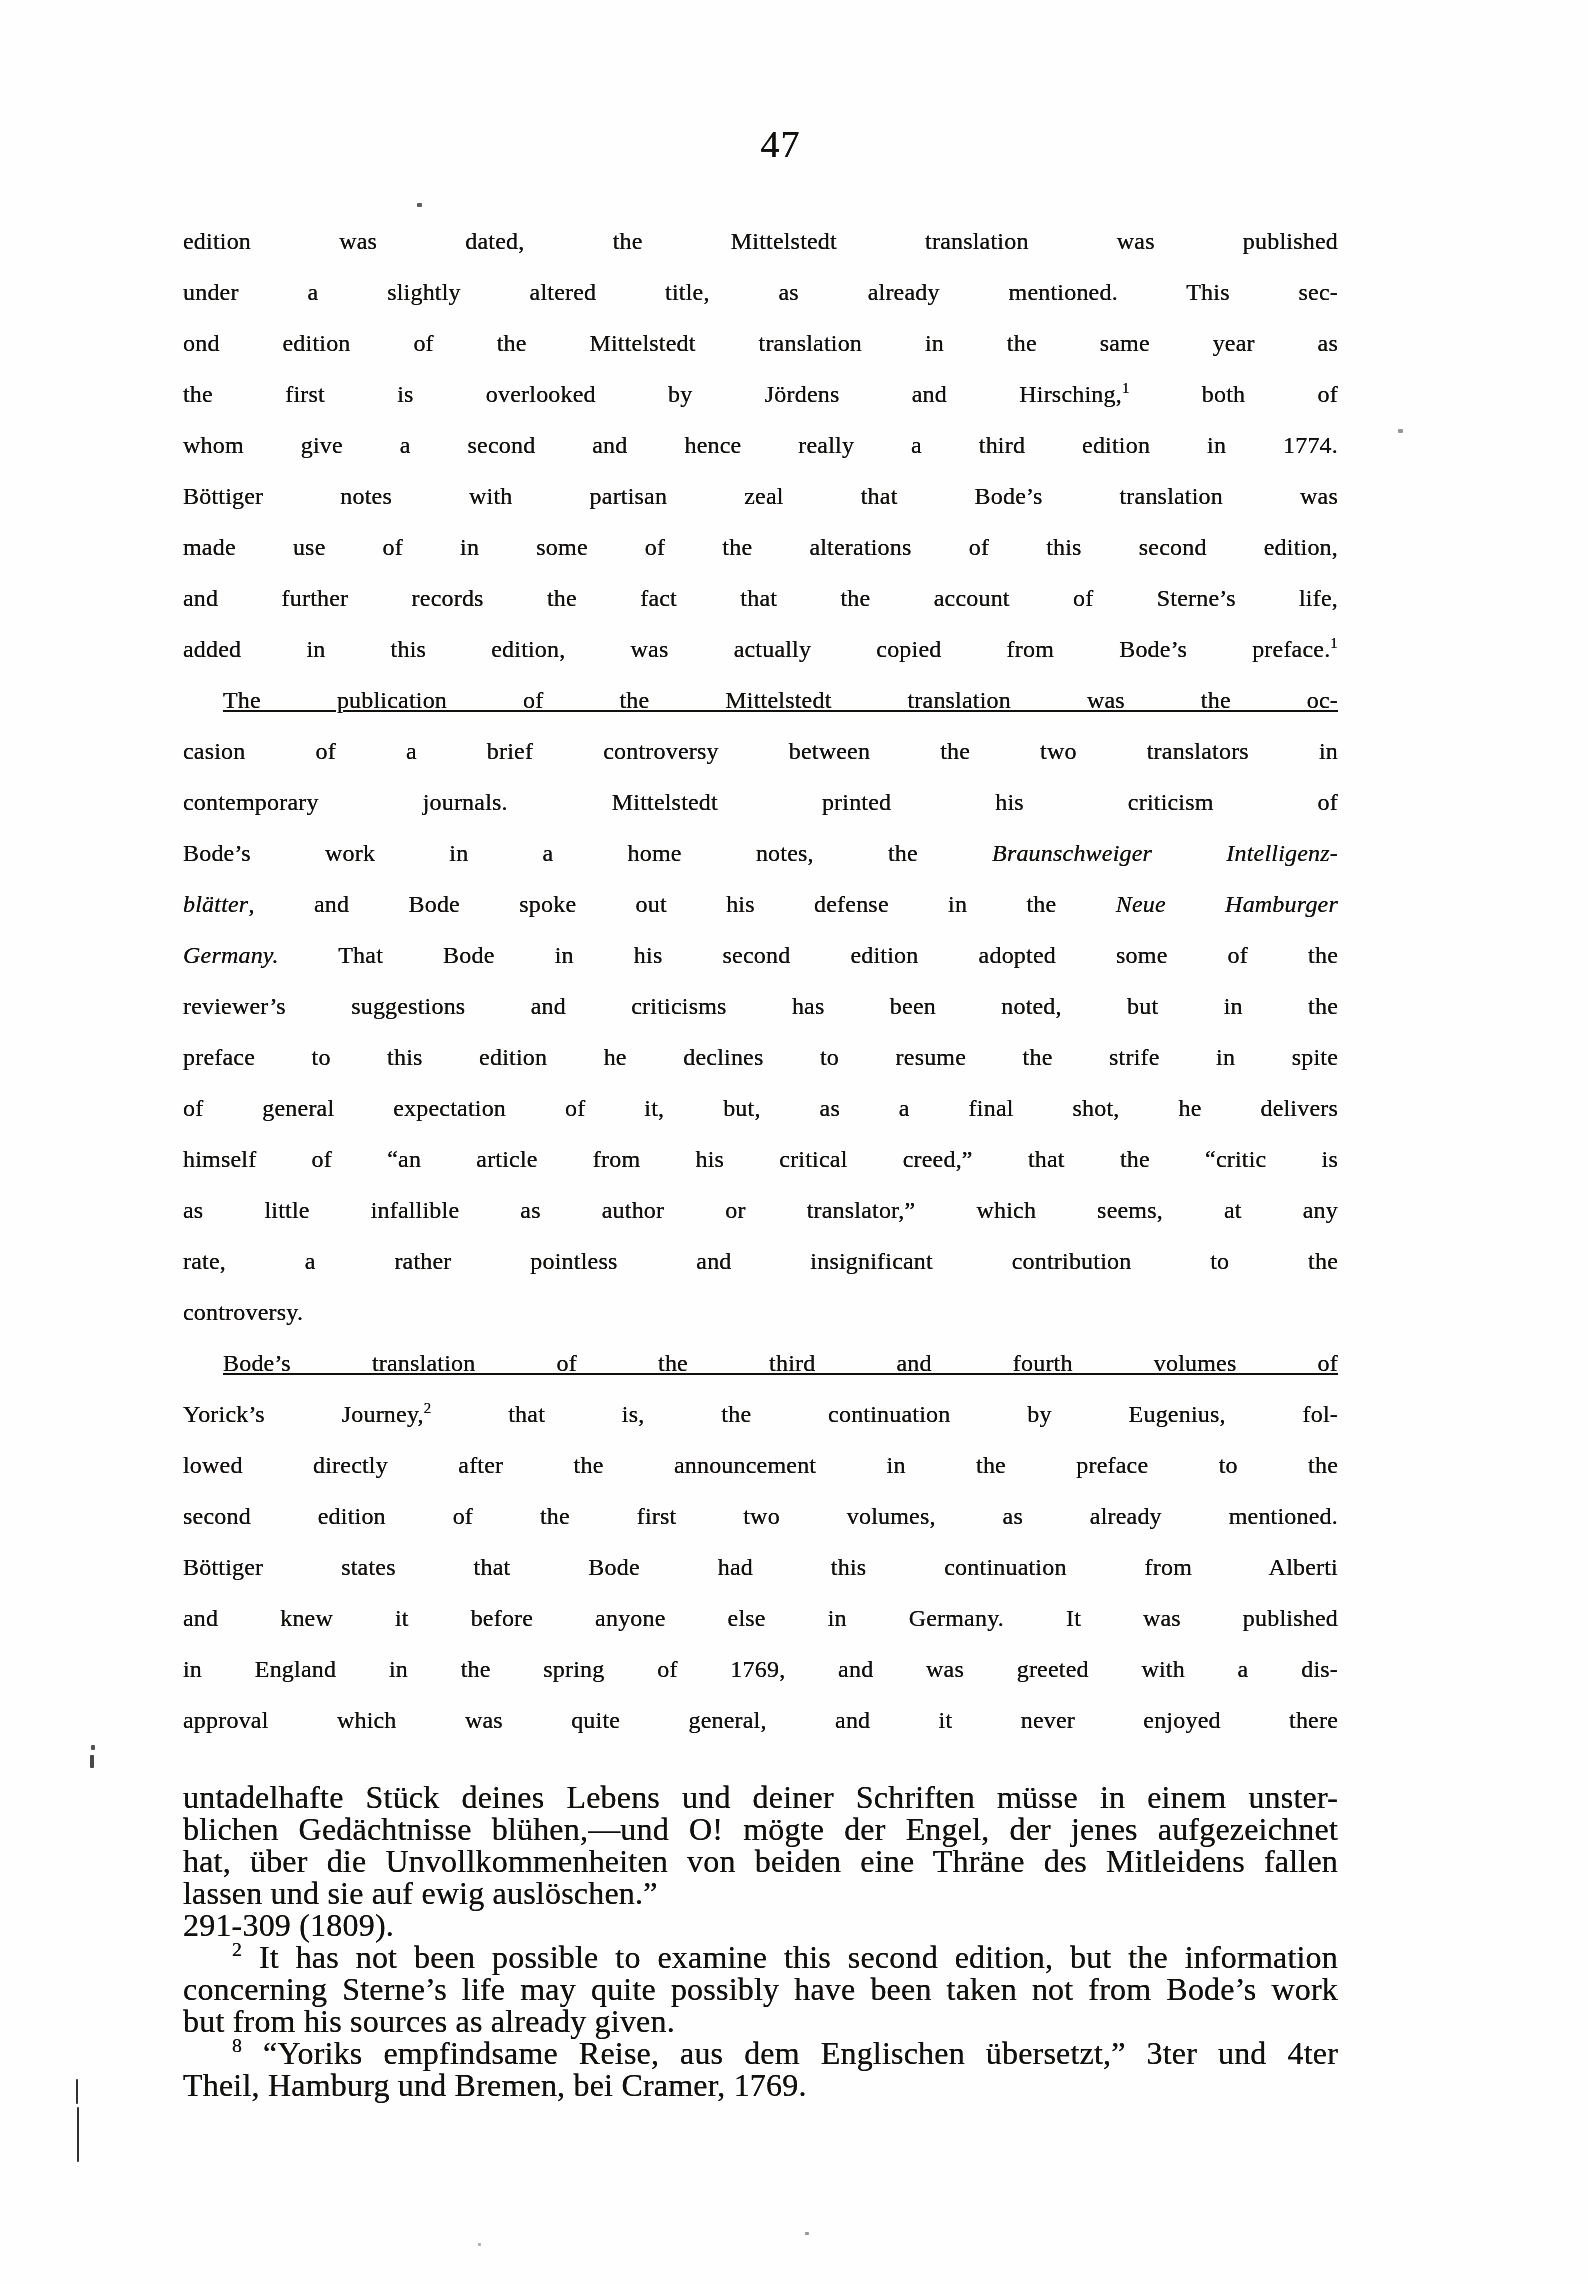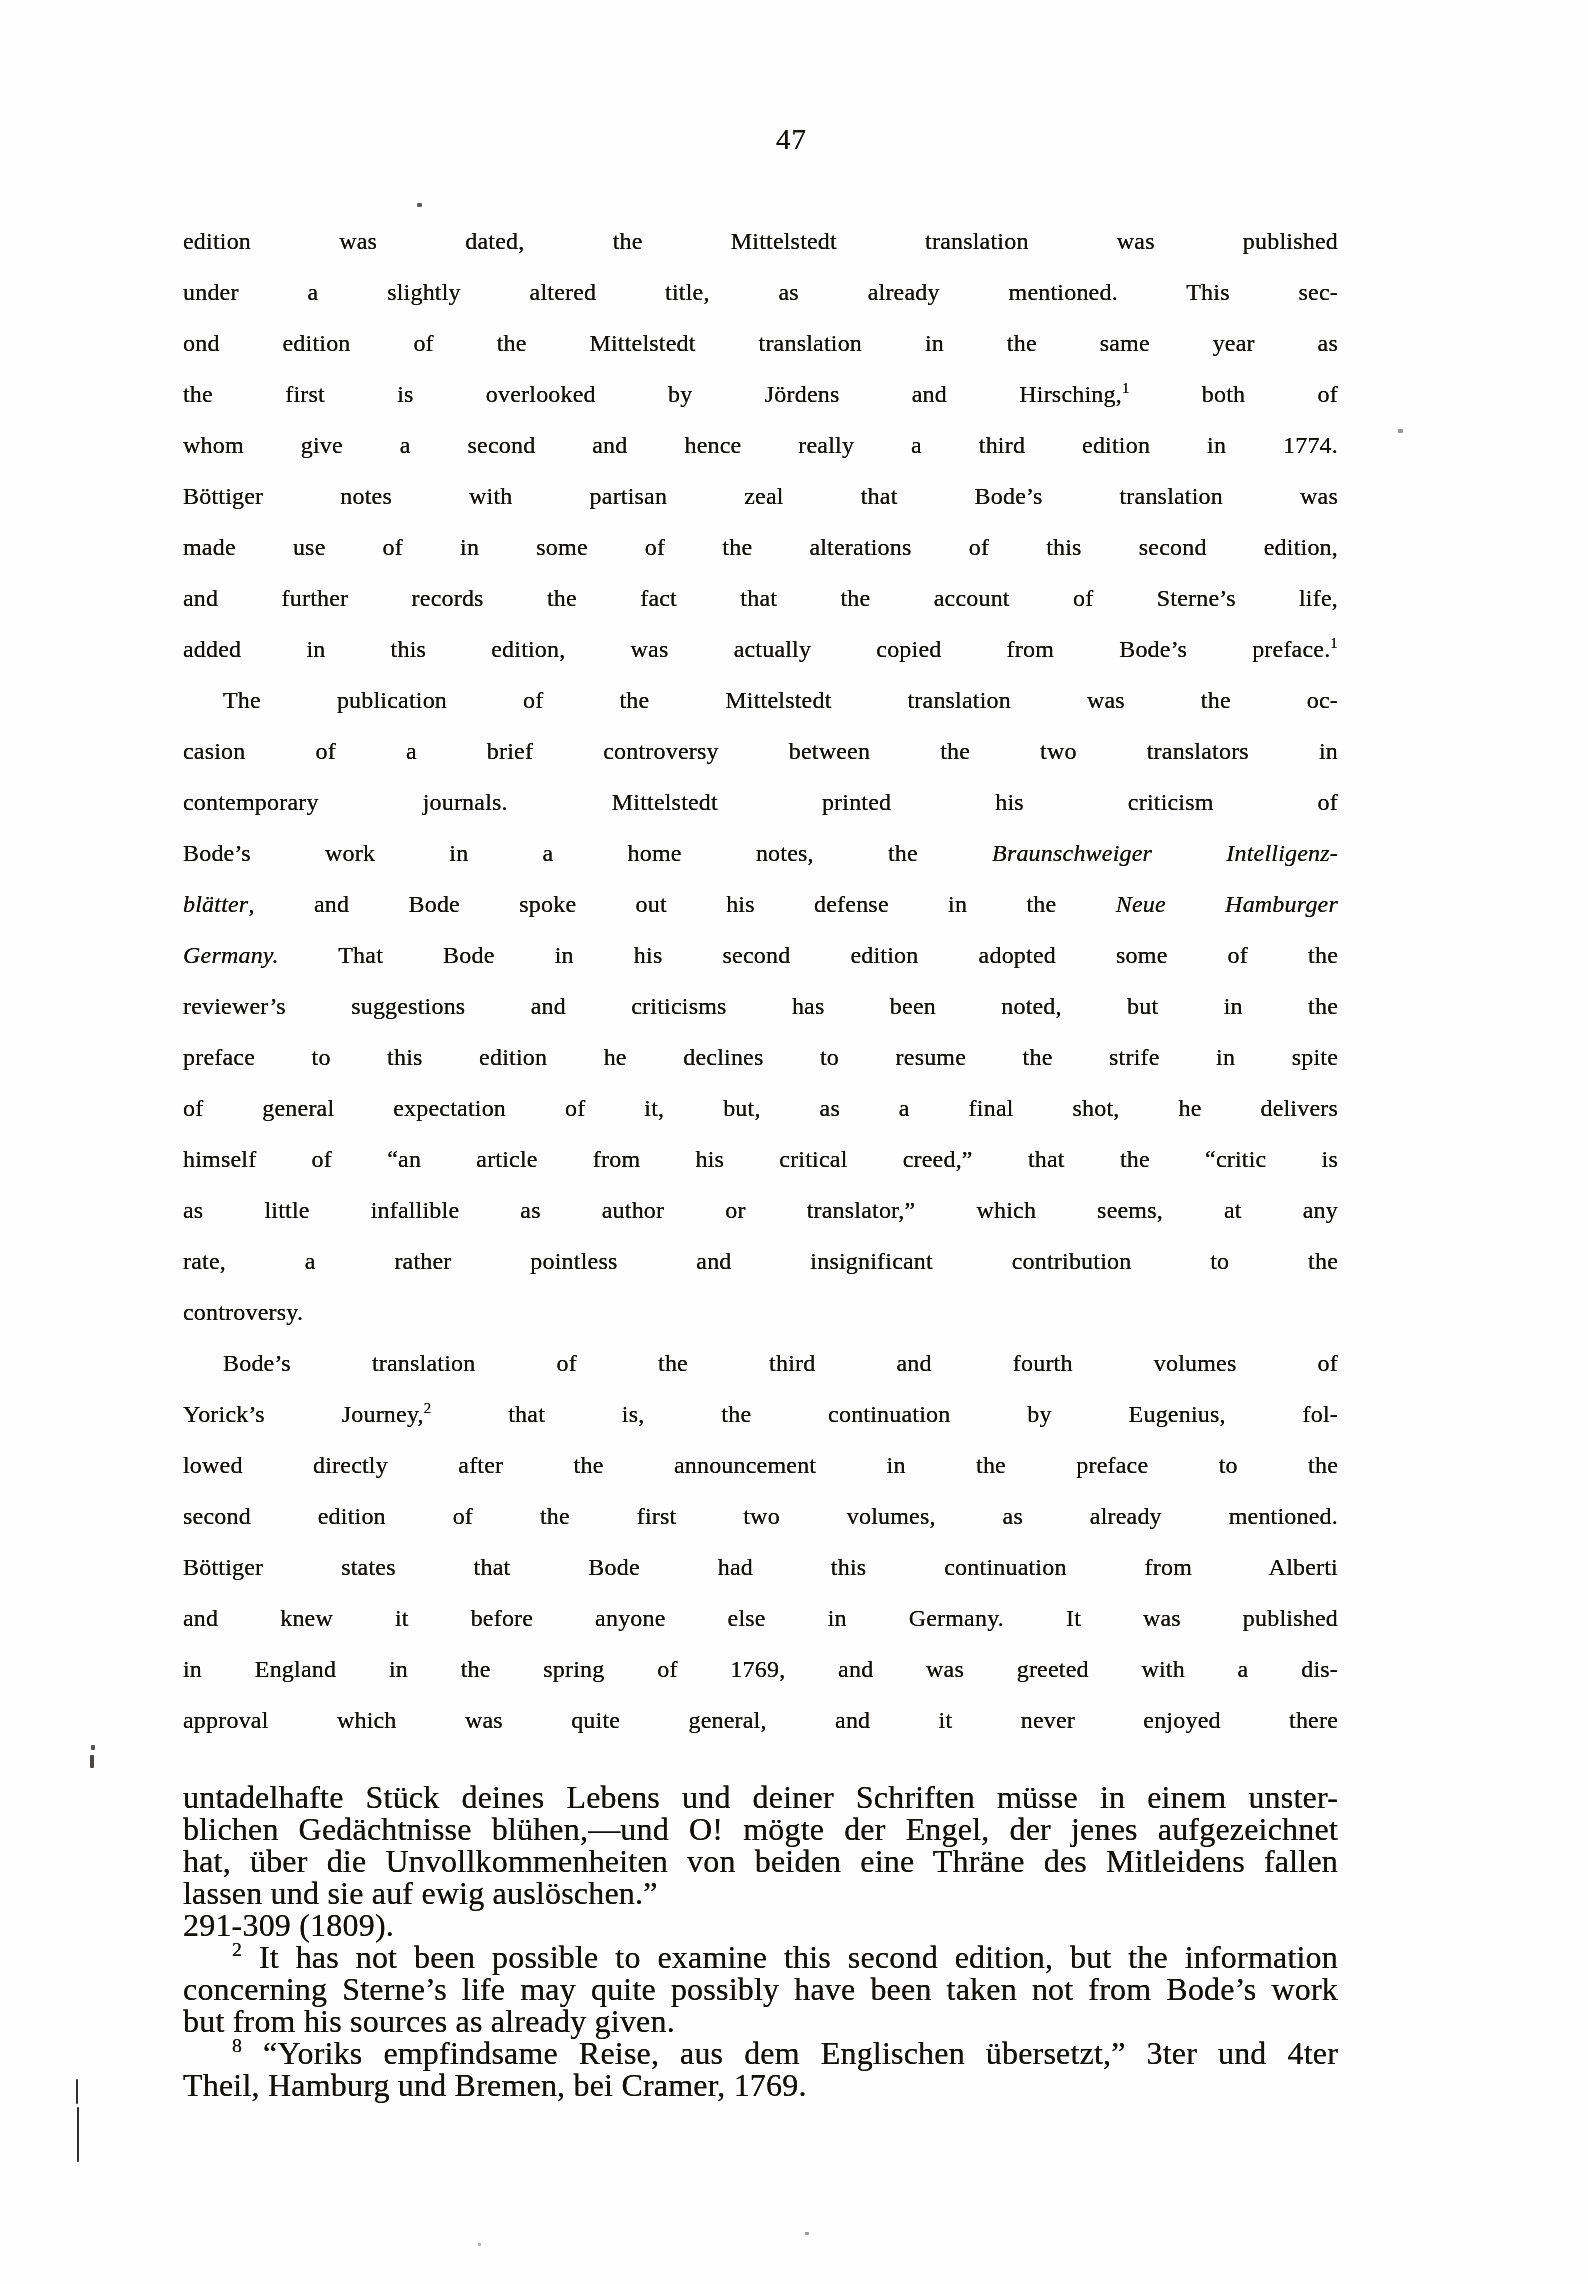--- a/index.html
+++ b/index.html
@@ -7,43 +7,42 @@
     position:relative;
     width:1589px;height:2285px;
     background:#fefefe;
     color:#12100d;
     font-family:"Liberation Serif","DejaVu Serif",serif;
     overflow:hidden;
   }
   .page-number{
     position:absolute;top:125px;left:0;width:1561px;
     text-align:center;
-    font-size:29px;line-height:1;
+    font-size:38px;line-height:1;
     letter-spacing:0.9px;
     text-shadow:0 0 0.5px currentColor;
-    margin-left:11px;
   }
   .body-text{
     position:absolute;left:183px;top:216px;width:1155px;
     font-size:24px;line-height:51px;
     letter-spacing:0.2px;
     text-shadow:0 0 0.5px currentColor;
   }
   .footnotes{
     position:absolute;left:183px;top:1781px;width:1155px;
     font-size:32px;line-height:32px;
     letter-spacing:0.2px;
     text-shadow:0 0 0.4px currentColor;
   }
   .line{
     text-align:justify;
     text-align-last:justify;
   }
   .line.no-j{text-align-last:left;}
-  .body-text .line.indent{text-indent:40px;}
+  .body-text .line.indent{text-indent:40px;text-decoration:underline;}
   .footnotes .line.indent{text-indent:49px;}
   sup{font-size:0.62em;line-height:0;vertical-align:super;}
   em{}
   .mark{position:absolute;background:#1c1a18;border-radius:0.9px;}
 </style>
 </head>
 <body>
 
 <div class="page" id="page-root">
   <div class="page-number">47</div>

